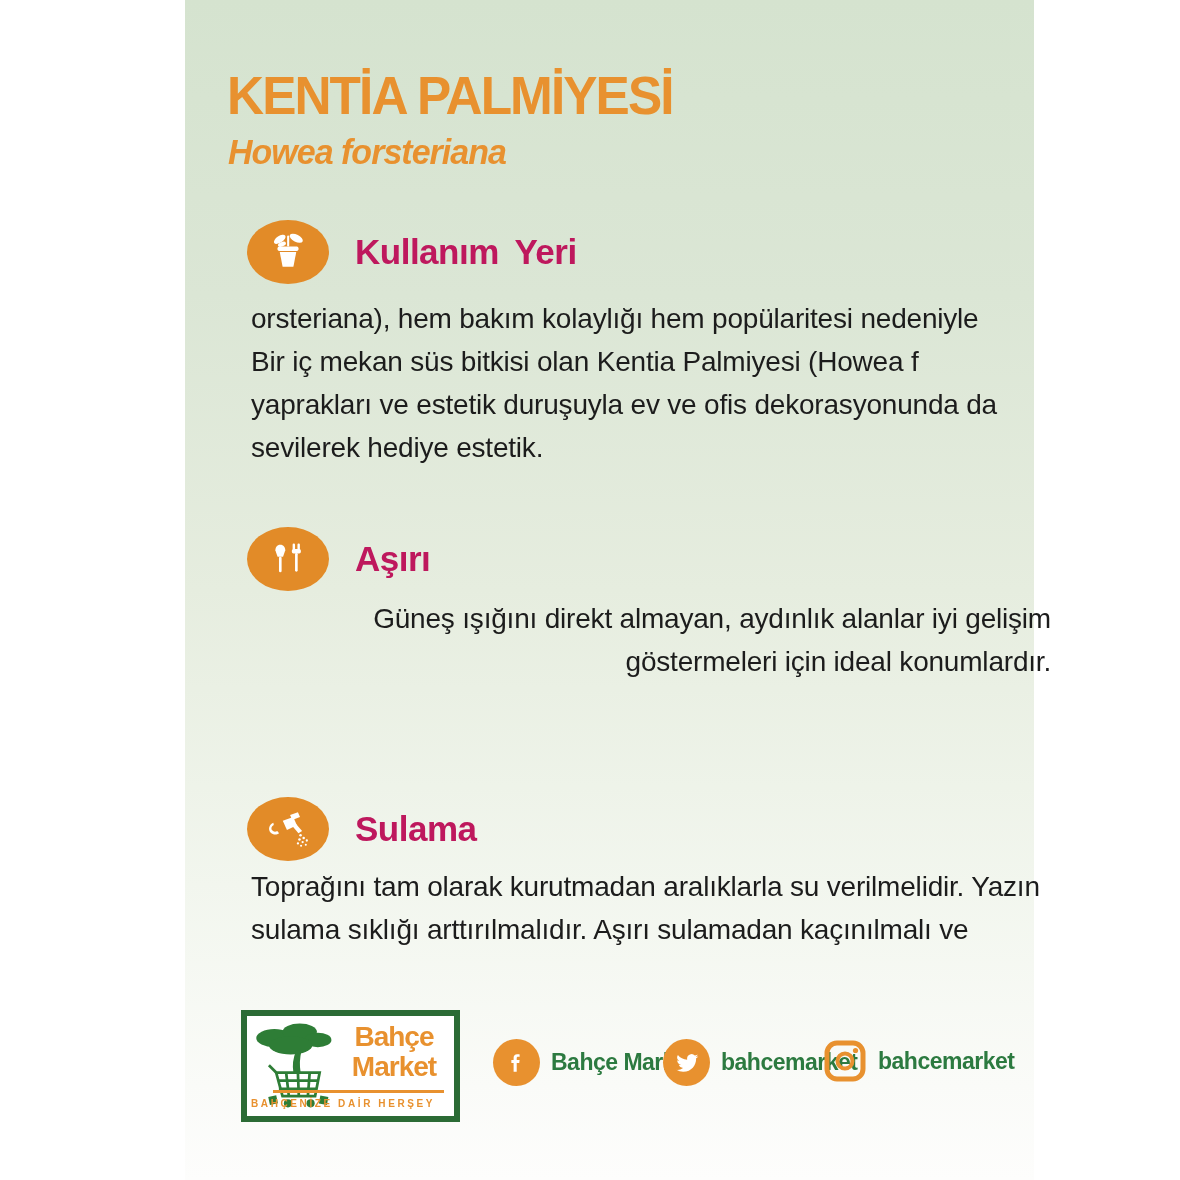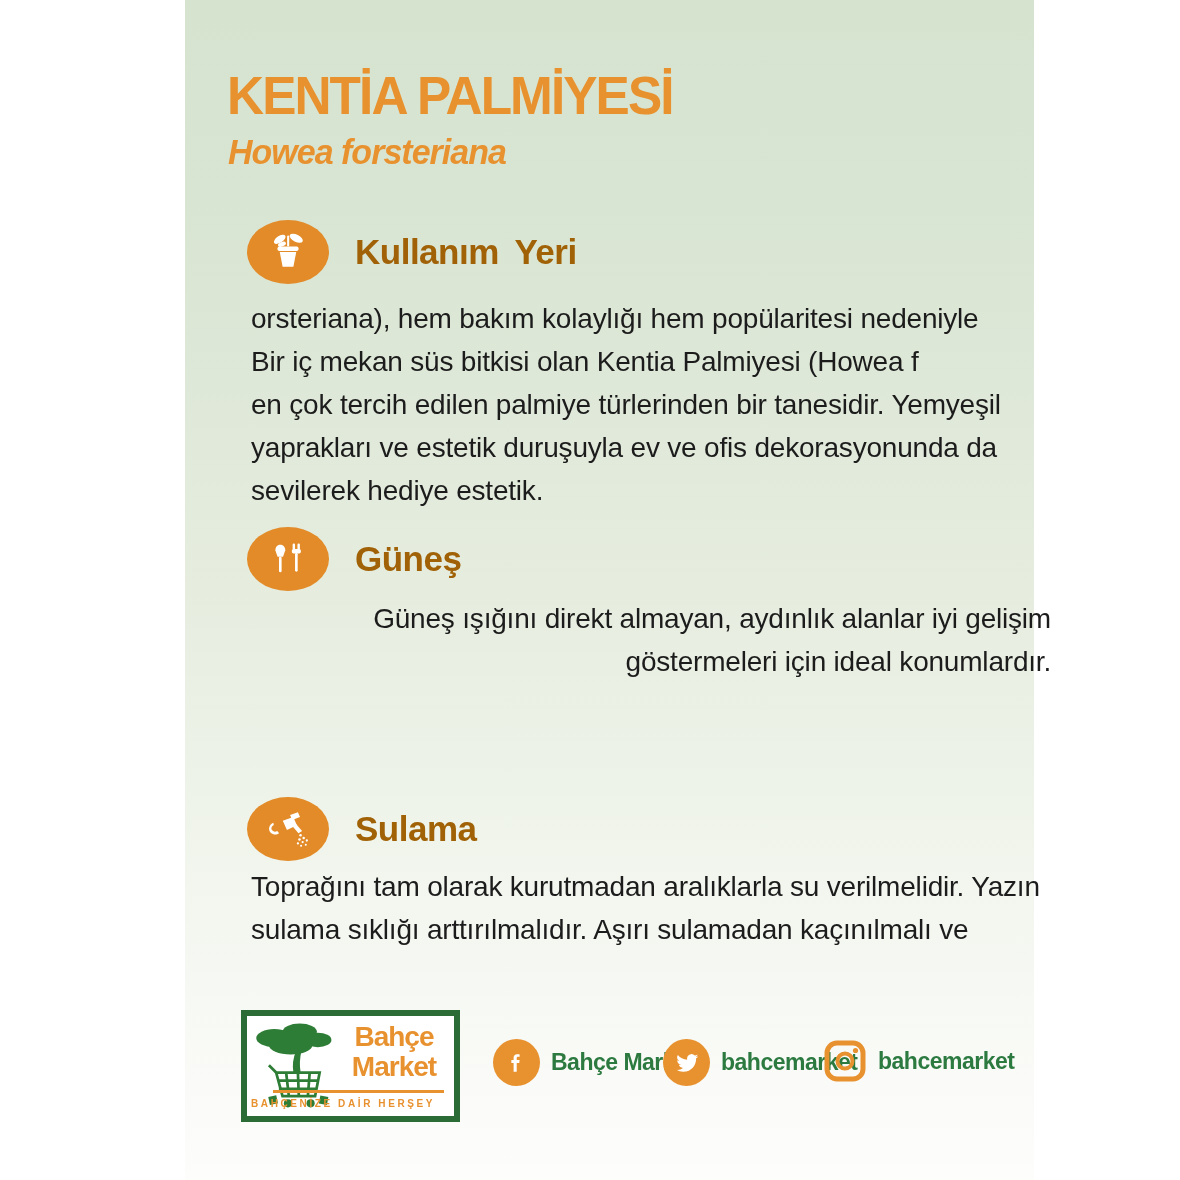--- a/index.html
+++ b/index.html
@@ -8,21 +8,21 @@
   .panel{position:absolute;left:162px;top:0;width:849px;height:1180px;
          background:linear-gradient(180deg,#d5e3cf 0%,#dbe6d5 25%,#e6eddf 50%,#f2f6ee 75%,#fafbf8 92%,#fdfdfc 100%);}
   .title{position:absolute;left:204px;top:64px;font-size:54px;font-weight:700;color:#e8912f;
          letter-spacing:-2px;transform:scaleX(0.95);transform-origin:left top;white-space:nowrap;}
   .subtitle{position:absolute;left:205px;top:132px;font-size:35px;font-style:italic;font-weight:600;
             color:#e8912f;letter-spacing:-1px;transform:scaleX(0.97);transform-origin:left top;}
   .section-row{position:absolute;left:224px;display:flex;align-items:center;}
   .row-1{top:220px;} .row-2{top:527px;} .row-3{top:797px;text-align:center;}
   .icon-ellipse{width:82px;height:64px;border-radius:50%;background:#e28b28;
                 display:flex;align-items:center;justify-content:center;flex:0 0 auto;}
-  .section-heading{margin-left:26px;font-size:35px;font-weight:700;color:#a16207;
+  .section-heading{margin-left:26px;font-size:35px;font-weight:700;color:#be185d;
                    letter-spacing:-0.5px;word-spacing:7px;white-space:nowrap;}
   .para{position:absolute;left:228px;width:800px;color:#1c1c1c;font-size:28px;
         letter-spacing:-0.2px;}
   .para div{line-height:43px;white-space:nowrap;}
   .para-1{top:297px;} .para-2{top:597px;text-align:right;} .para-3{top:865px;}
   .logo-box{position:absolute;left:218px;top:1010px;width:219px;height:112px;box-sizing:border-box;
             border:6px solid #2b6b35;background:#ffffff;}
   .logo-tree{position:absolute;left:0px;top:4px;}
   .logo-name{position:absolute;left:86px;top:6px;width:122px;text-align:center;color:#e8912f;
              font-size:28px;line-height:30px;font-weight:800;letter-spacing:-1px;}
@@ -56,39 +56,38 @@
           <ellipse cx="27.5" cy="7.5" rx="6.5" ry="3.2" transform="rotate(27 27.5 7.5)"></ellipse>
           <ellipse cx="14.5" cy="13" rx="3.8" ry="2" transform="rotate(-22 14.5 13)"></ellipse>
         </g>
       </svg>
     </div>
     <div class="section-heading">Kullanım Yeri</div>
   </div>
   <div class="para para-1">
     <div>orsteriana), hem bakım kolaylığı hem popülaritesi nedeniyle</div>
     <div>Bir iç mekan süs bitkisi olan Kentia Palmiyesi (Howea f</div>
-    <div>en çok tercih edilen palmiye türlerinden bir tanesidir. Yemyeşil</div>
     <div>yaprakları ve estetik duruşuyla ev ve ofis dekorasyonunda da</div>
     <div>sevilerek hediye estetik.</div>
   </div>
 
   <div class="section-row row-2">
     <div class="icon-ellipse">
       <svg width="44" height="44" viewBox="0 0 40 40">
         <g fill="#ffffff">
           <path d="M13 7 c3 0 4.5 2.5 4.5 5 l-2 6 h-5 l-2 -6 c0 -2.5 1.5 -5 4.5 -5 Z"></path>
           <rect x="11.8" y="18" width="2.4" height="14" rx="1.2"></rect>
           <rect x="24.2" y="6" width="2.2" height="6" rx="1"></rect>
           <rect x="28.6" y="6" width="2.2" height="6" rx="1"></rect>
           <rect x="23.5" y="11" width="8.2" height="4" rx="1.5"></rect>
           <rect x="26.4" y="14.5" width="2.4" height="17" rx="1.2"></rect>
         </g>
       </svg>
     </div>
-    <div class="section-heading">Güneş</div>
+    <div class="section-heading">Aşırı</div>
   </div>
   <div class="para para-2">
     <div>Güneş ışığını direkt almayan, aydınlık alanlar iyi gelişim</div>
     <div>göstermeleri için ideal konumlardır.</div>
   </div>
 
   <div class="section-row row-3">
     <div class="icon-ellipse">
       <svg width="46" height="44" viewBox="0 0 44 40">
         <g fill="#ffffff">

